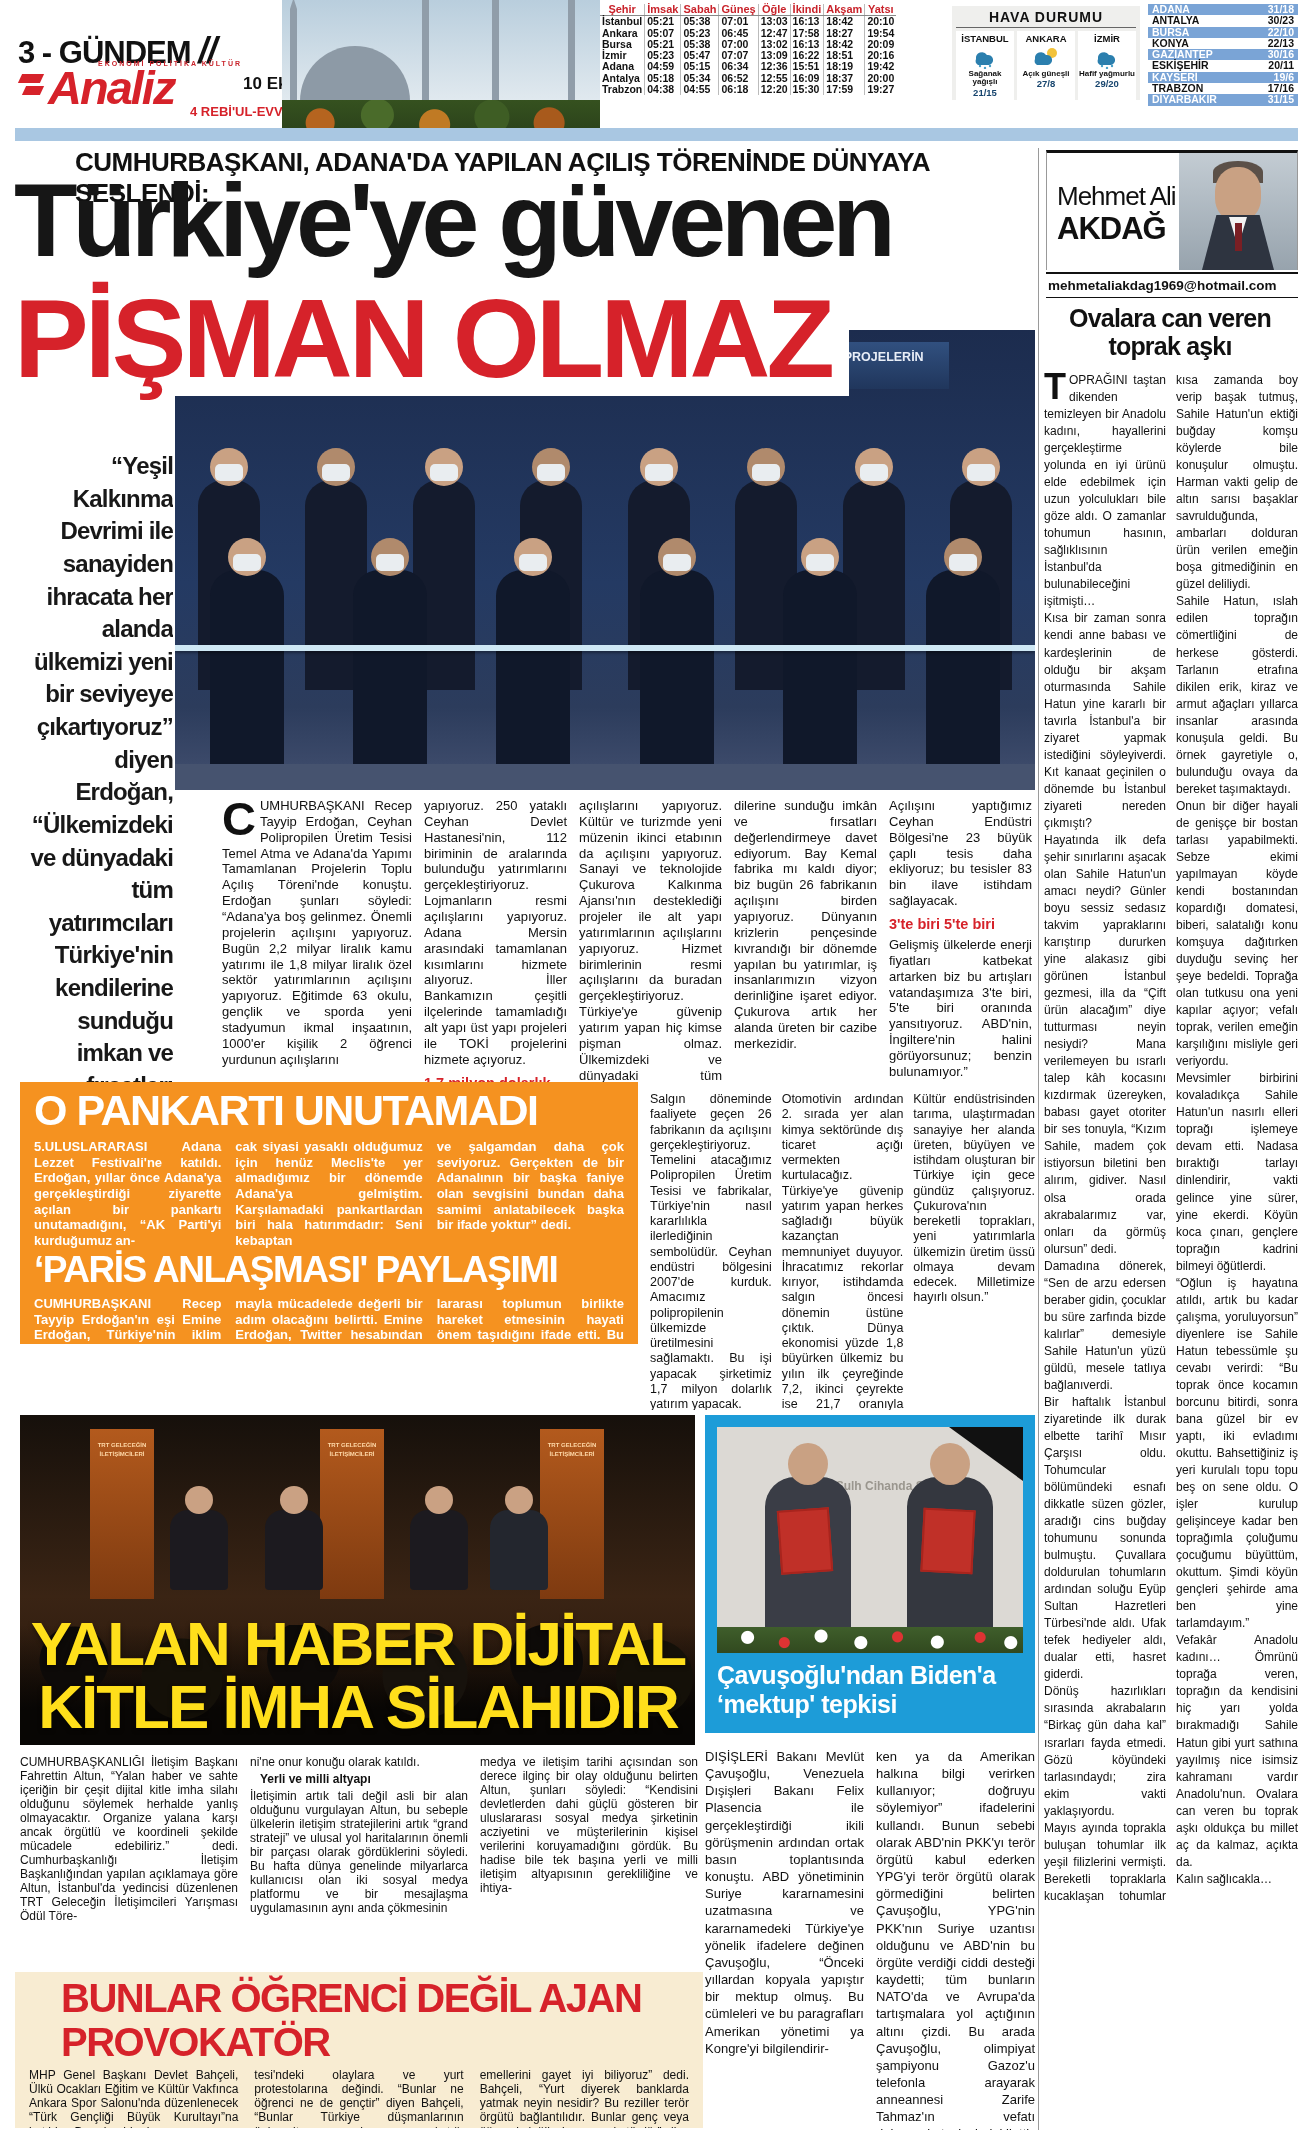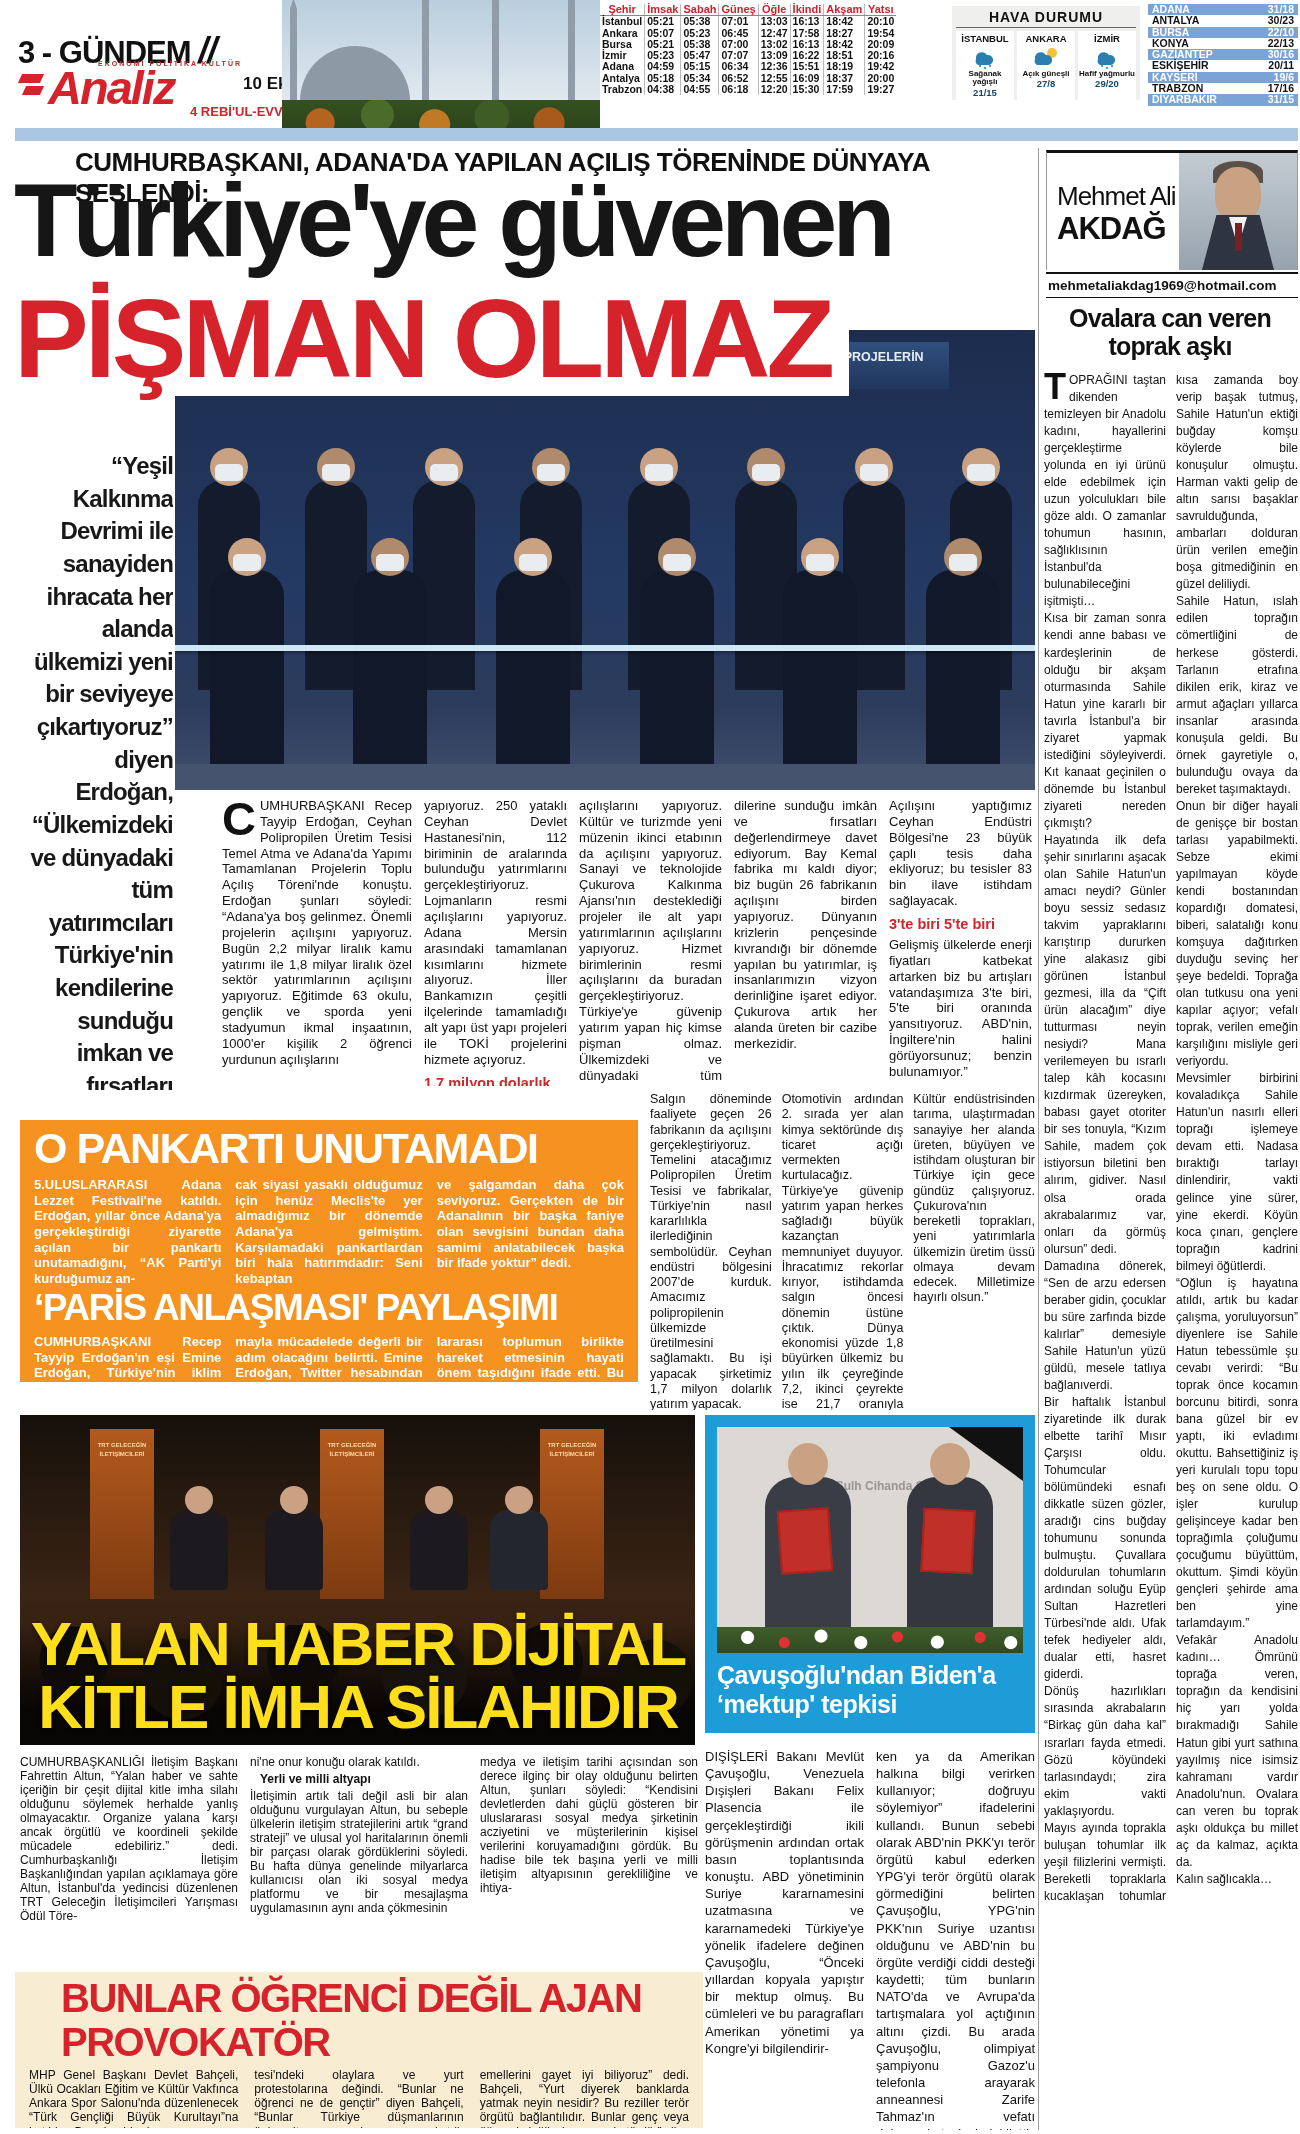--- a/index.html
+++ b/index.html
@@ -76,21 +76,21 @@
   .body-cols .col { font-size:13px; line-height:1.22; }
   .body-cols .c1 { width:190px; } .body-cols .col + .col { width:143px; }
   .txt { text-align:justify; }
   .c1 .txt::first-letter { float:left; font-size:47px; line-height:38px; font-weight:800; padding:2px 4px 0 0; }
   .red-sub { color:#d6222a; font-size:14.5px; font-weight:800; line-height:1.1; margin:8px 0 4px; }
 
   .cont-cols { left:650px; top:1092px; width:385px; height:318px; display:flex; gap:10px; overflow:hidden; }
   .cont-cols .col { flex:1; font-size:12.5px; line-height:1.22; }
 
   
-  .orange { left:20px; top:1120px; width:618px; height:262px; background:#f59220; color:#fff; padding:4px 14px; overflow:hidden; }
+  .orange { left:20px; top:1082px; width:618px; height:262px; background:#f59220; color:#fff; padding:4px 14px; overflow:hidden; }
   .orange h2 { font-size:43px; font-weight:800; letter-spacing:-1.5px; line-height:1.05; margin:2px 0 6px; }
   .orange h2.second { font-size:37px; margin-top:3px; }
   .ocols { display:flex; gap:14px; }
   .ocols .col { flex:1; font-size:13px; font-weight:700; line-height:1.2; text-align:justify; }
 
   
   .trt { left:20px; top:1415px; width:675px; height:330px; background:linear-gradient(#16100b,#3a2414 55%,#241409); overflow:hidden; }
   .pillar { position:absolute; top:14px; width:64px; height:170px; background:linear-gradient(#b35a1d,#7e3a10); color:#ffd9a8; font-size:6px; font-weight:700; text-align:center; padding-top:12px; line-height:1.5; }
   .p1{left:70px;} .p2{left:300px;} .p3{left:520px;}
   .sit { position:absolute; top:95px; width:58px; height:80px; background:#1c1a1f; border-radius:18px 18px 4px 4px; }

